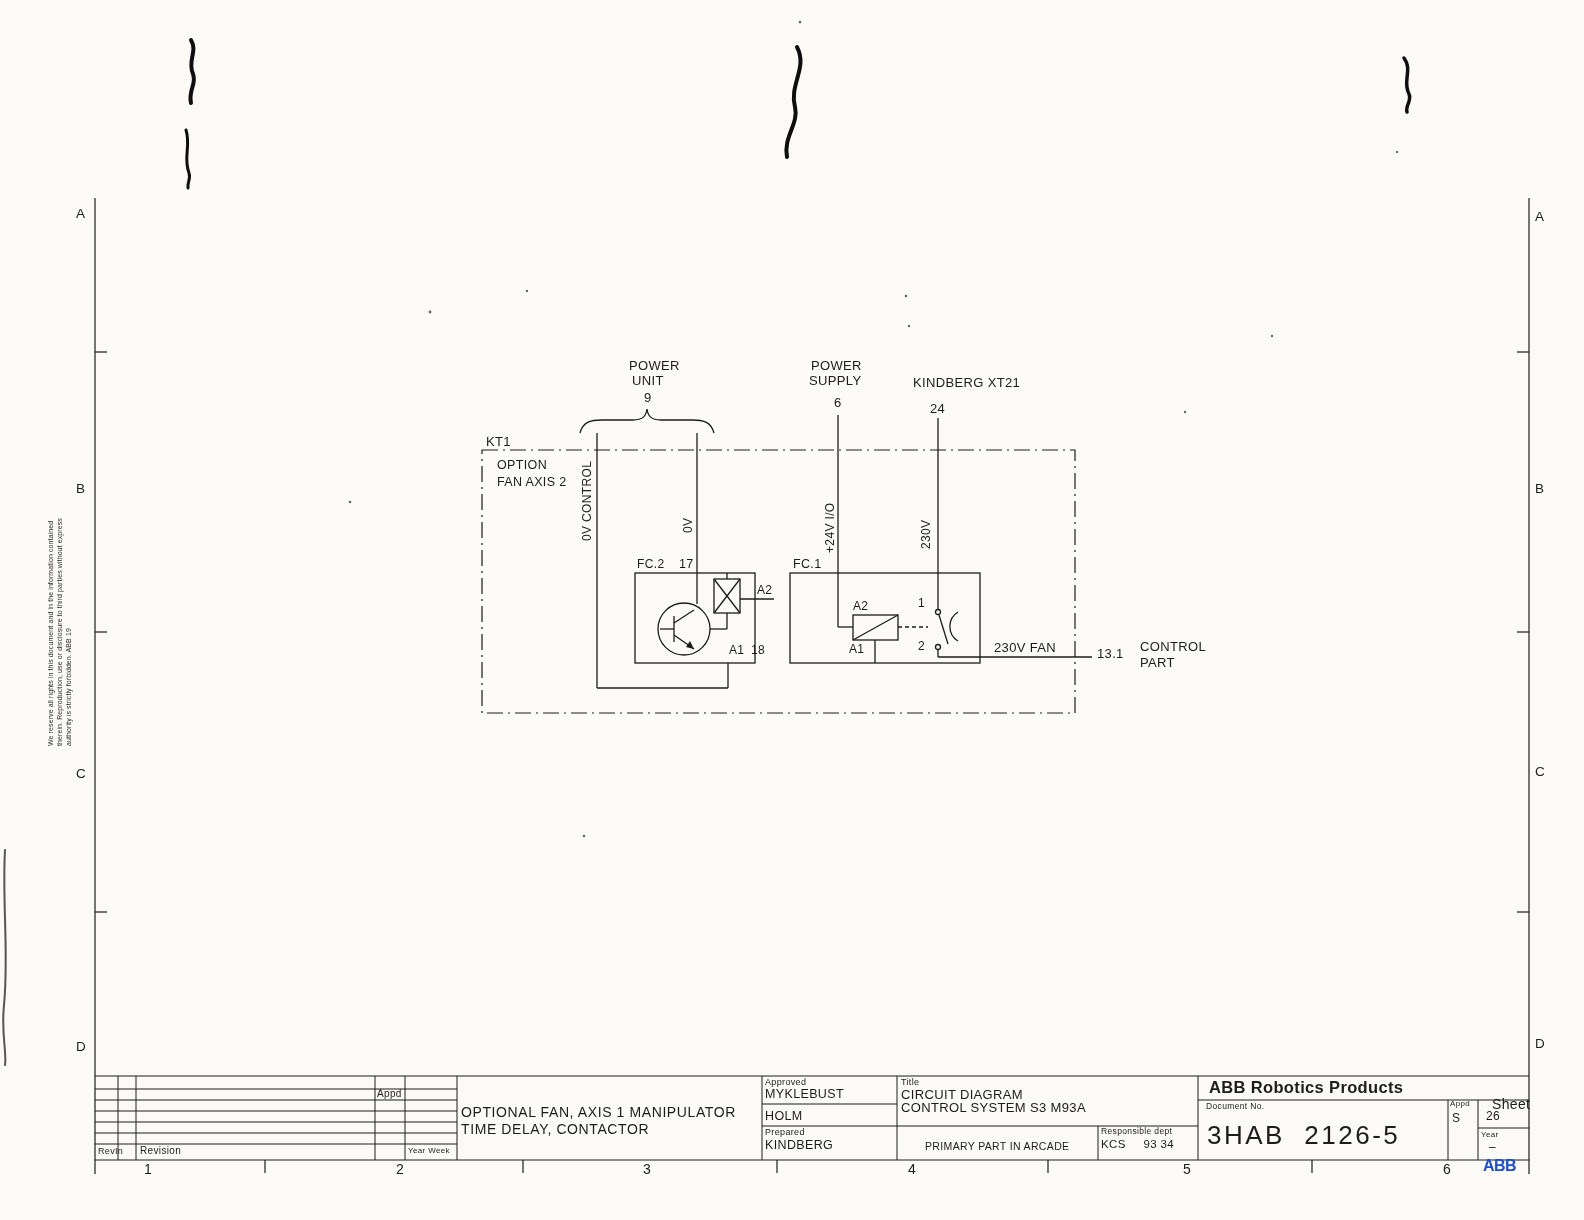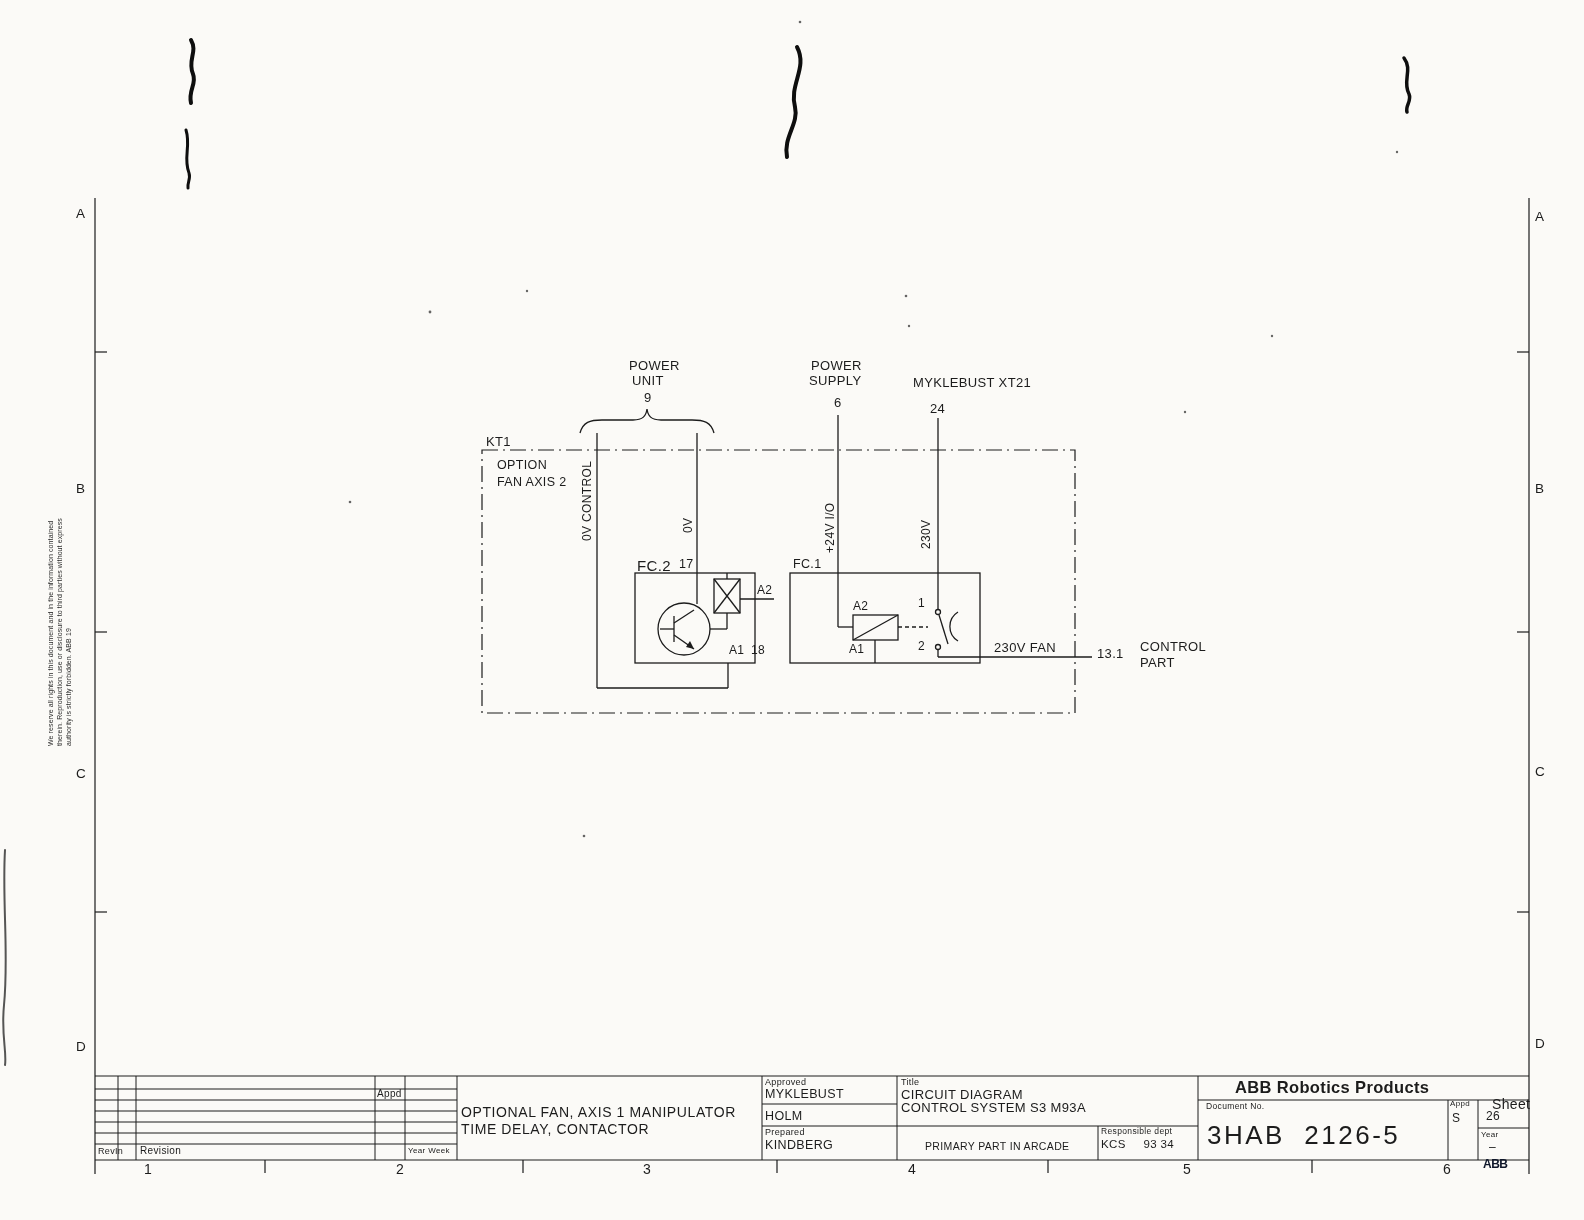--- a/index.html
+++ b/index.html
@@ -20,40 +20,40 @@
     position:absolute;
     white-space:pre;
     letter-spacing:0.35px;
     color:#1c1c1c;
     line-height:1.05;
   }
   .rot {
     transform:rotate(-90deg);
     transform-origin:0 0;
   }
-  .bold { font-weight:bold;margin-left:26px; }
+  .bold { font-weight:bold; }
   .disclaimer {
     position:absolute;
     left:46px; top:746px;
     width:232px;
     font-size:7px;
     line-height:9px;
     letter-spacing:0.1px;
     color:#2a2a2a;
     transform:rotate(-90deg);
     transform-origin:0 0;
     white-space:normal;
   }
   .abb-logo {
     position:absolute;
     left:1483px; top:1157px;
-    font-size:12px;
+    font-size:16px;
     font-weight:800;
     letter-spacing:-0.5px;
-    color:#0f172a;
+    color:#1d4ed8;
   }
 </style>
 </head>
 <body>
 
 <div id="sheet">
 
   <svg class="layer" width="1584" height="1220" viewBox="0 0 1584 1220">
 
     <g stroke="#1c1c1c" stroke-width="1.2" fill="none">
@@ -202,33 +202,33 @@
   <div class="disclaimer">We reserve all rights in this document and in the information contained therein. Reproduction, use or disclosure to third parties without express authority is strictly forbidden.  ABB 19</div>
 
   <div class="lbl" style="left:629px;top:359px;font-size:13px">POWER</div>
   <div class="lbl" style="left:632px;top:374px;font-size:13px">UNIT</div>
   <div class="lbl" style="left:644px;top:391px;font-size:13px">9</div>
 
   <div class="lbl" style="left:811px;top:359px;font-size:13px">POWER</div>
   <div class="lbl" style="left:809px;top:374px;font-size:13px">SUPPLY</div>
   <div class="lbl" style="left:834px;top:396px;font-size:13px">6</div>
 
-  <div class="lbl" style="left:913px;top:376px;font-size:13px">MYKLEBUST XT21</div>
+  <div class="lbl" style="left:913px;top:376px;font-size:13px">KINDBERG XT21</div>
   <div class="lbl" style="left:930px;top:402px;font-size:13px">24</div>
 
   <div class="lbl" style="left:486px;top:435px;font-size:13px">KT1</div>
   <div class="lbl" style="left:497px;top:459px;font-size:12.5px">OPTION</div>
   <div class="lbl" style="left:497px;top:476px;font-size:12.5px">FAN AXIS 2</div>
 
   <div class="lbl rot" style="left:581px;top:541px;font-size:12px">0V CONTROL</div>
   <div class="lbl rot" style="left:682px;top:533px;font-size:12px">0V</div>
   <div class="lbl rot" style="left:824px;top:553px;font-size:12px">+24V I/O</div>
   <div class="lbl rot" style="left:920px;top:549px;font-size:12px">230V</div>
 
-  <div class="lbl" style="left:637px;top:558px;font-size:15px">FC.2</div>
+  <div class="lbl" style="left:637px;top:558px;font-size:12px">FC.2</div>
   <div class="lbl" style="left:679px;top:558px;font-size:12.5px">17</div>
   <div class="lbl" style="left:757px;top:584px;font-size:12px">A2</div>
   <div class="lbl" style="left:729px;top:644px;font-size:12px">A1</div>
   <div class="lbl" style="left:751px;top:644px;font-size:12px">18</div>
 
   <div class="lbl" style="left:793px;top:558px;font-size:12.5px">FC.1</div>
   <div class="lbl" style="left:853px;top:600px;font-size:12px">A2</div>
   <div class="lbl" style="left:849px;top:643px;font-size:12px">A1</div>
   <div class="lbl" style="left:918px;top:597px;font-size:12px">1</div>
   <div class="lbl" style="left:918px;top:640px;font-size:12px">2</div>

